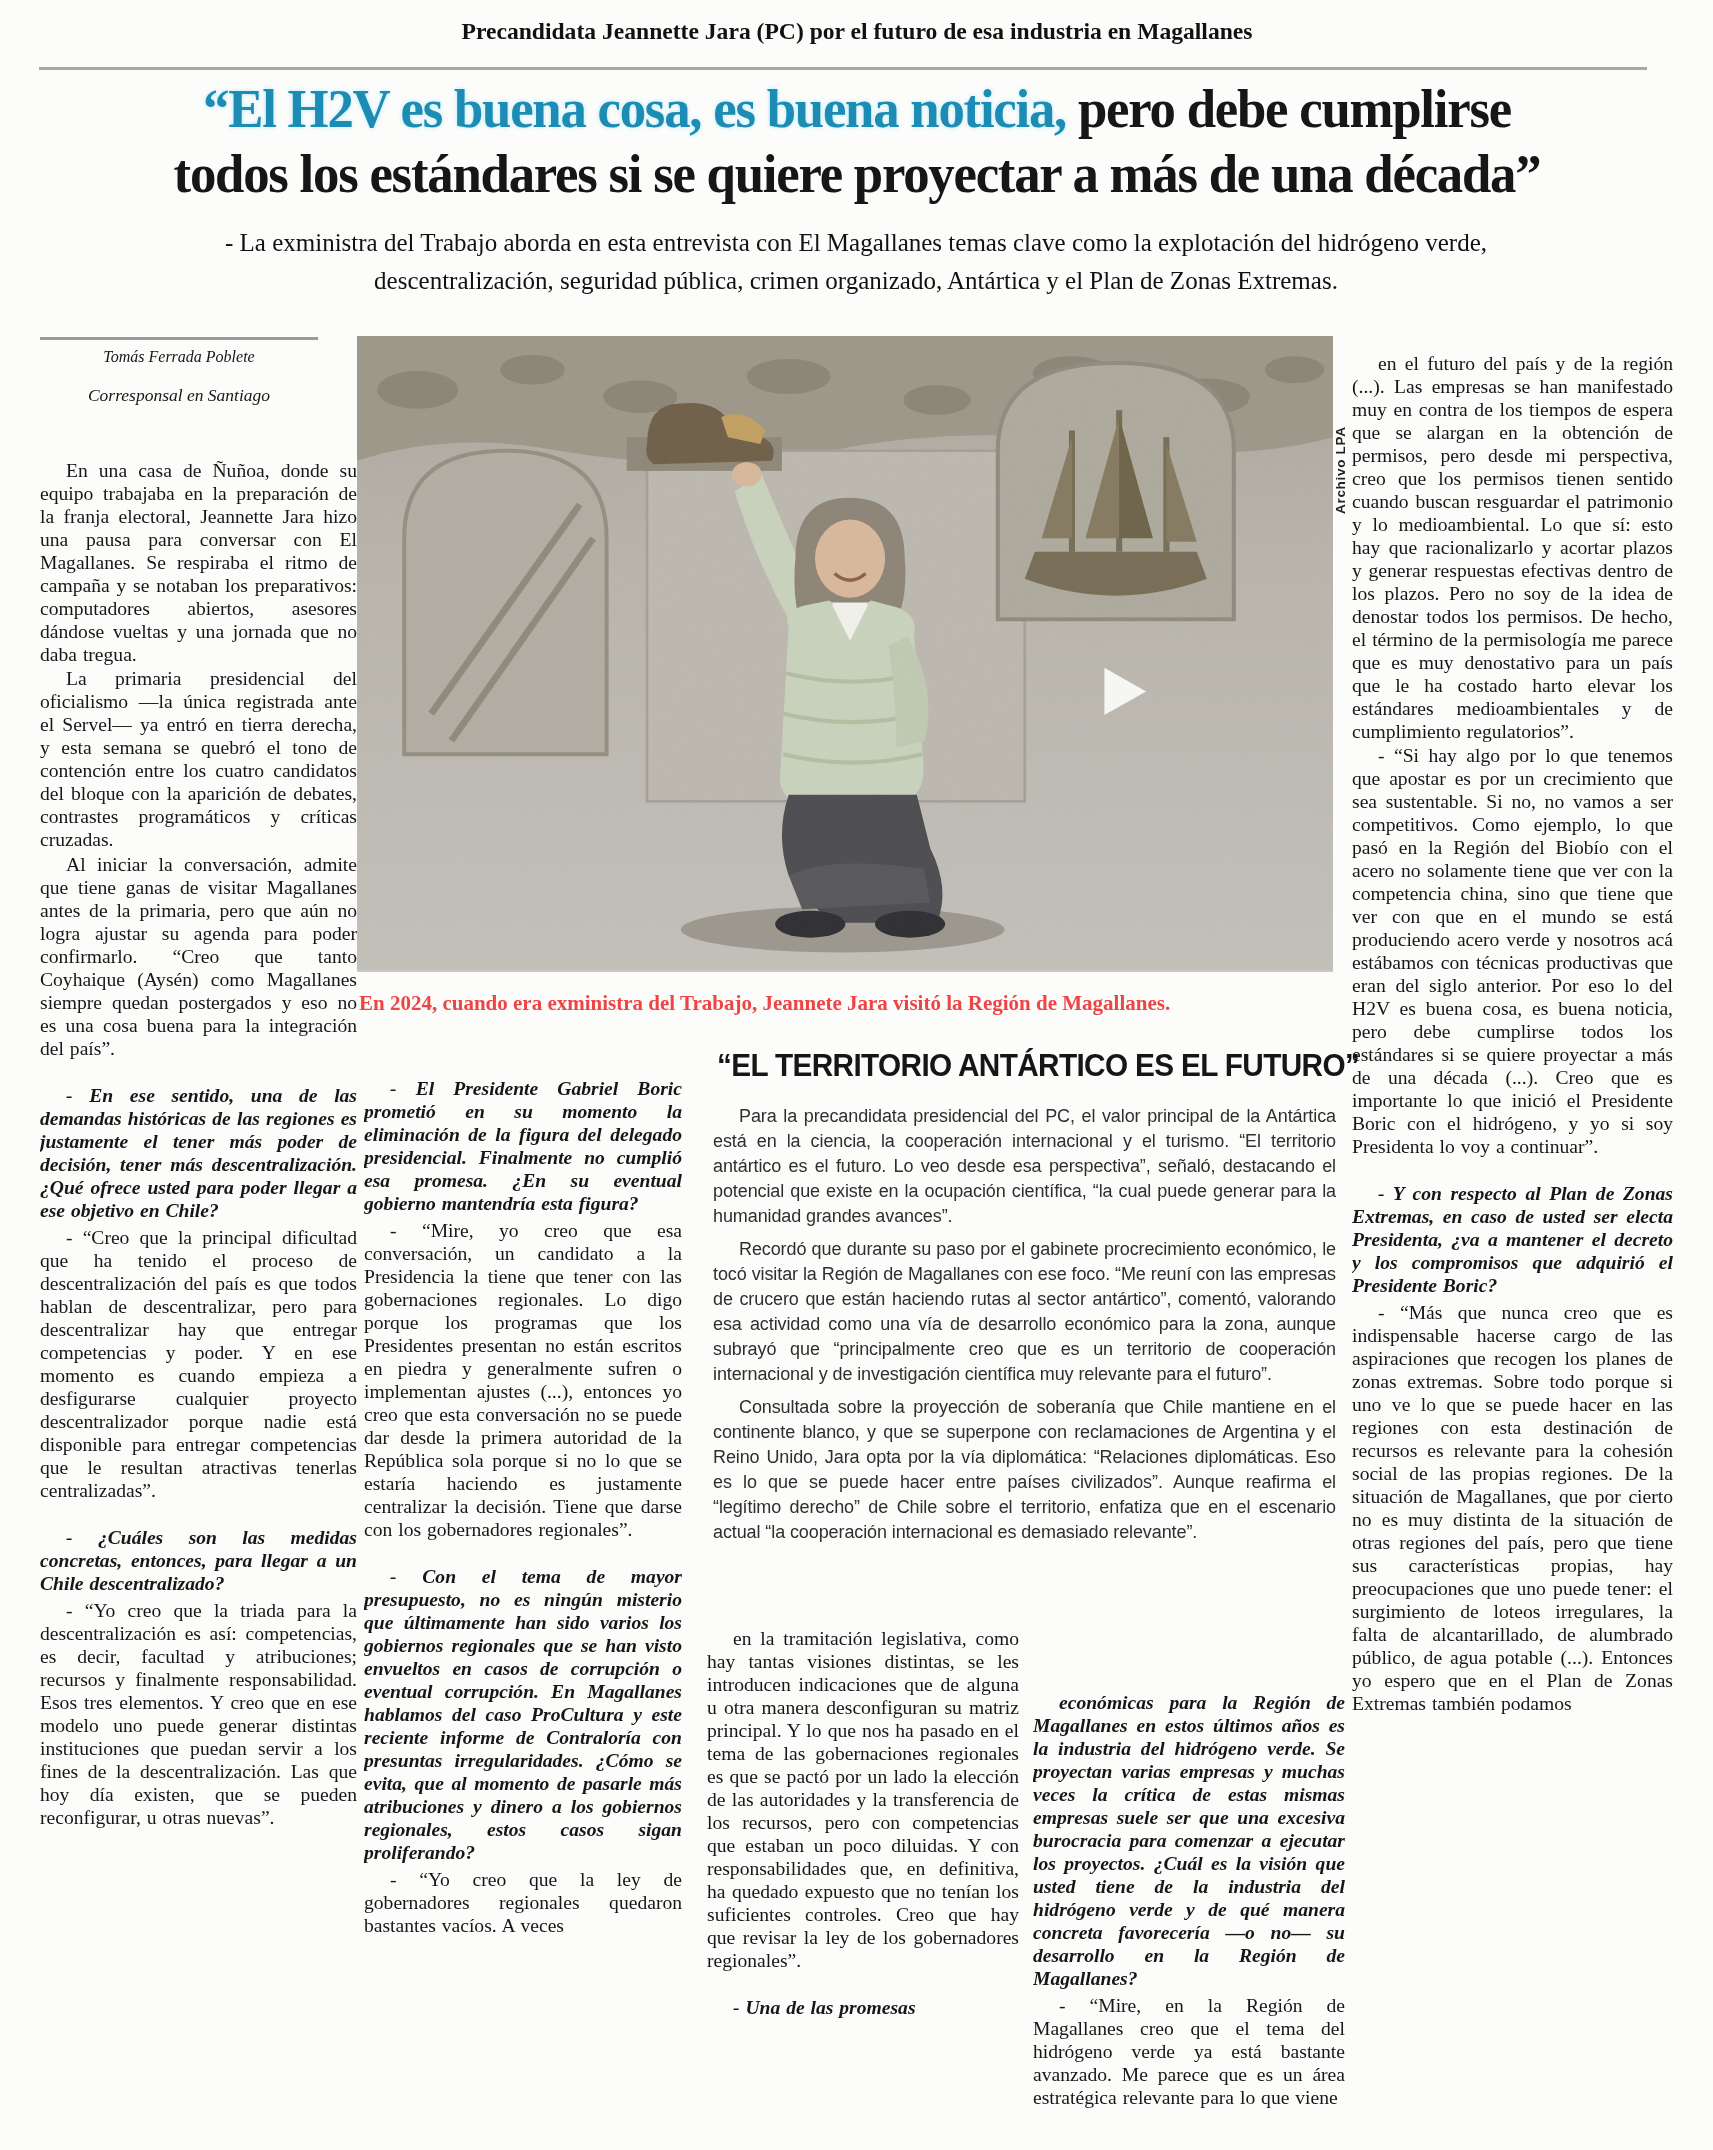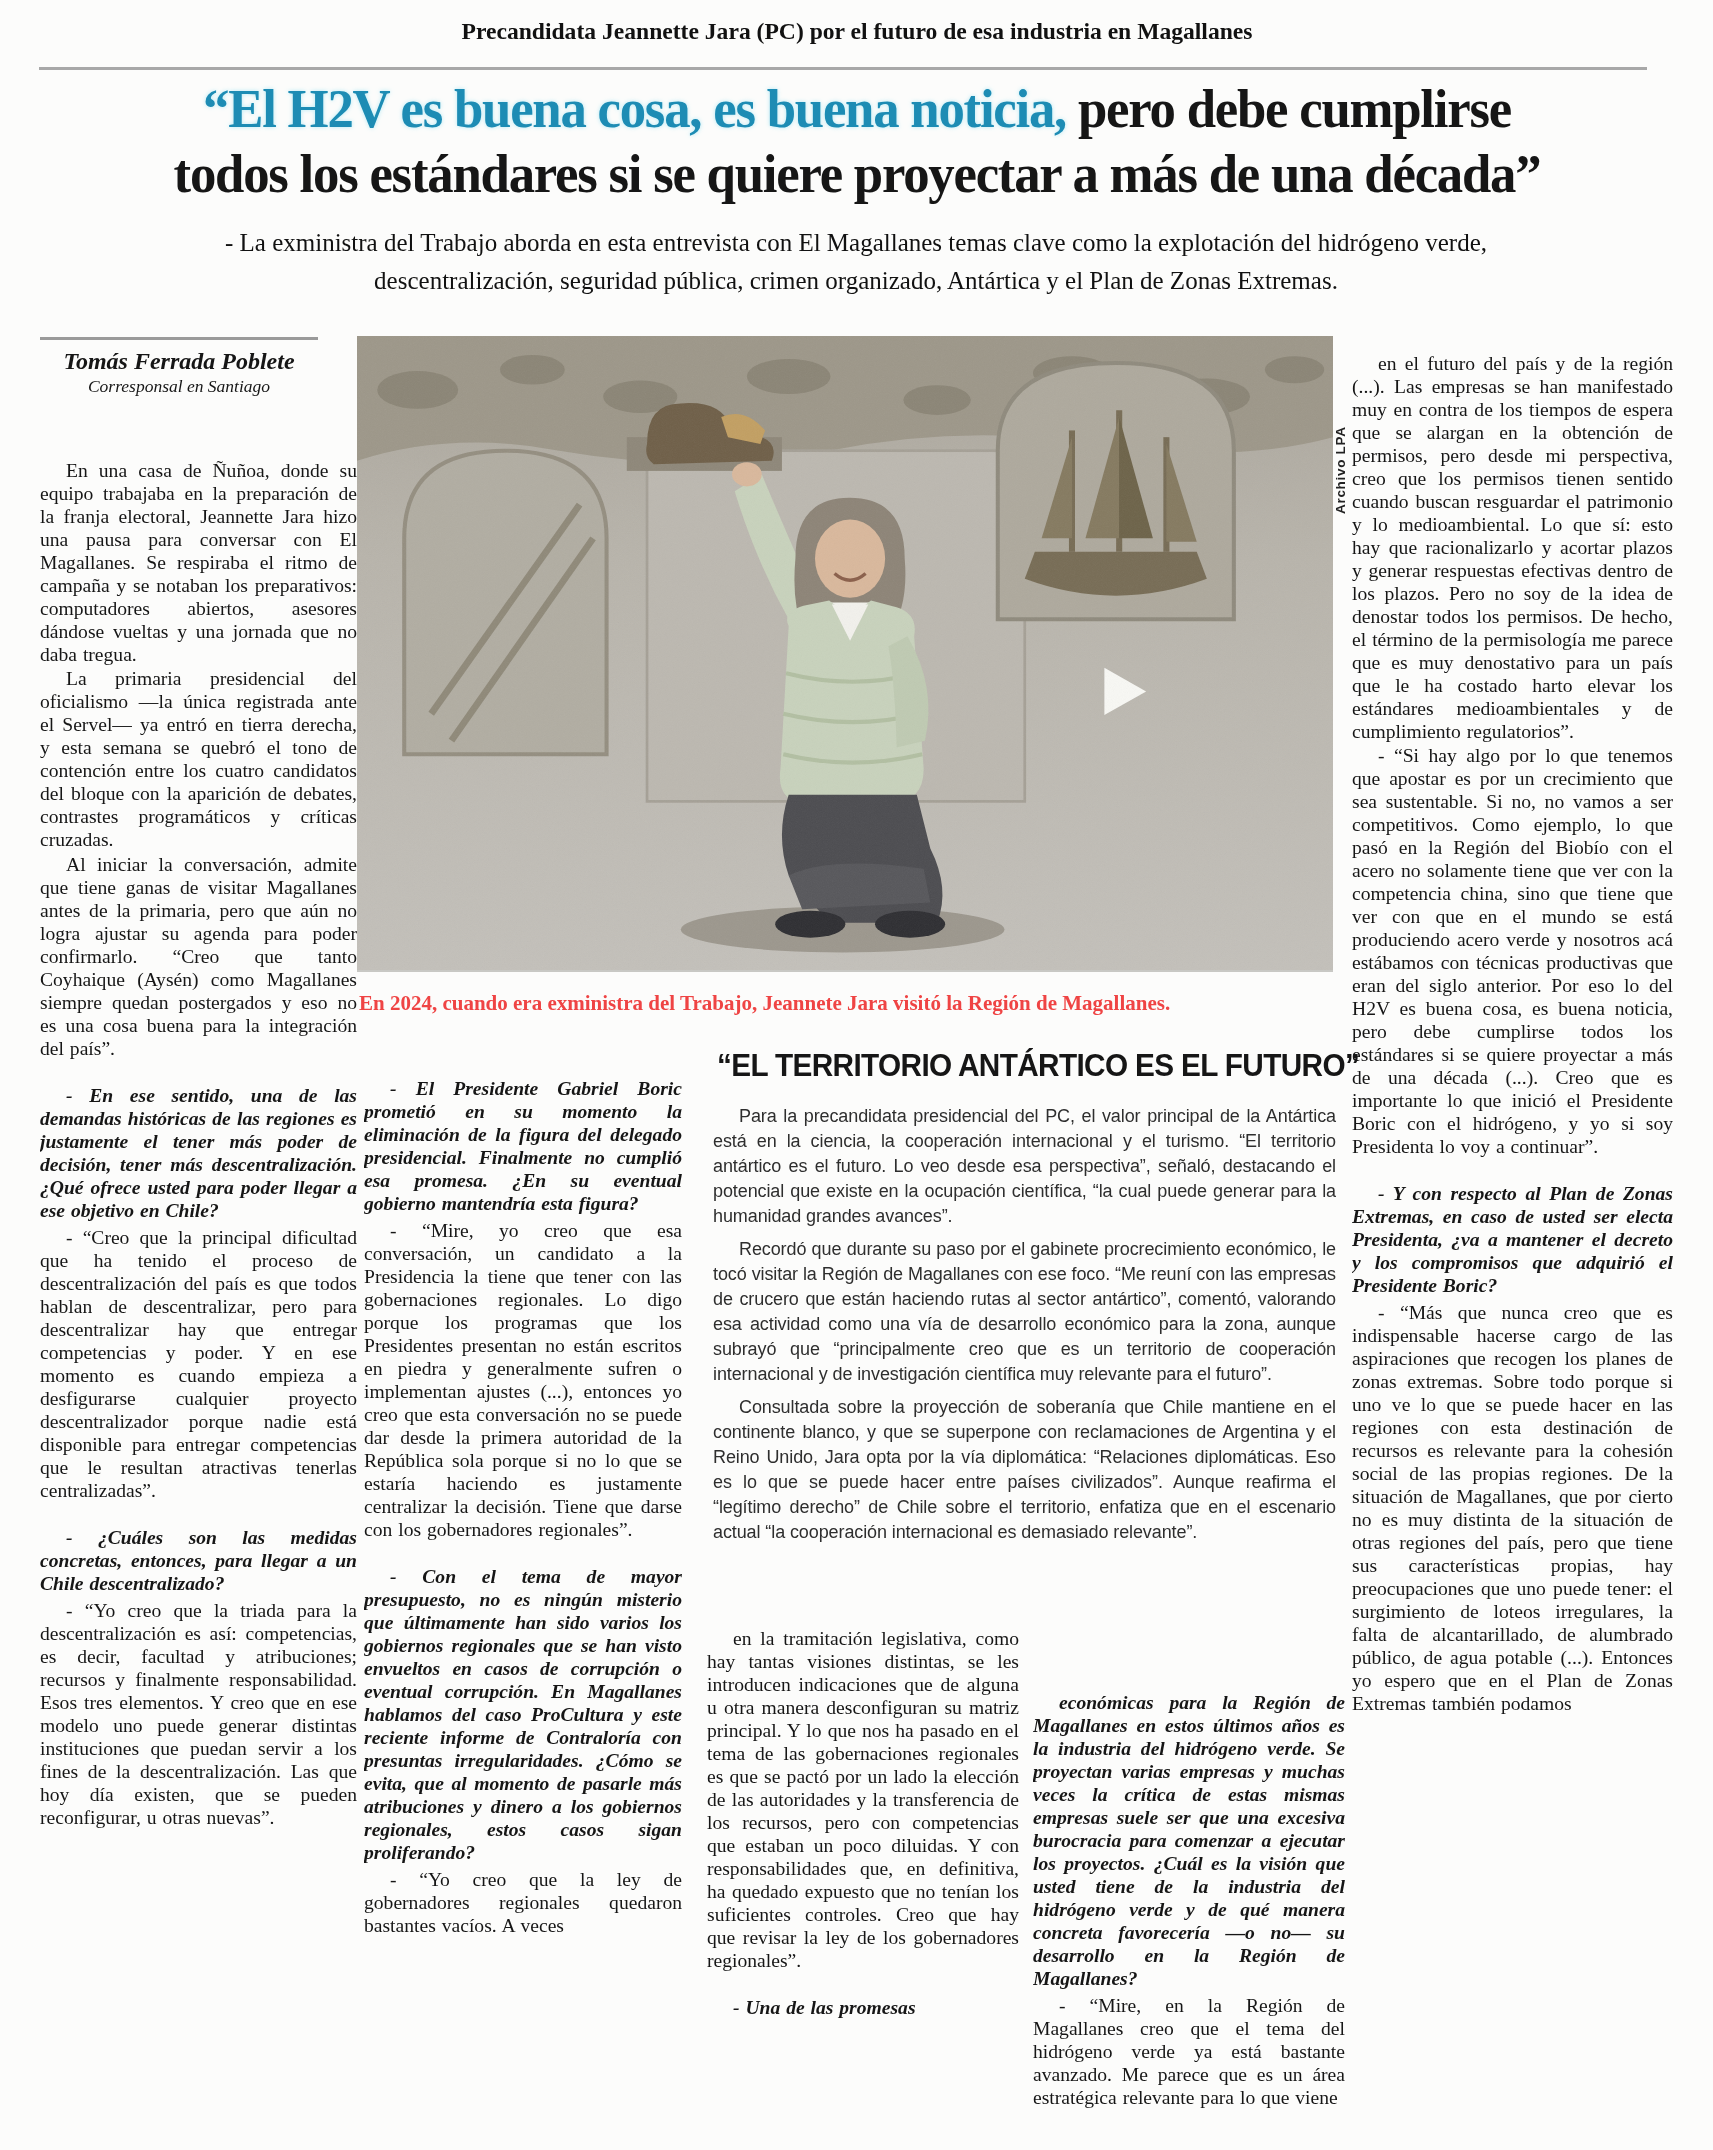--- a/index.html
+++ b/index.html
@@ -11,22 +11,22 @@
   .kicker-rule{position:absolute;top:67px;left:39px;width:1608px;height:3.4px;background:#a8a8a8;}
   .headline{position:absolute;top:76px;left:0;width:100%;margin:0;text-align:center;
             font-size:55px;font-weight:bold;line-height:65px;letter-spacing:-1.3px;}
   .hl-line{display:block;transform:scaleX(0.96);transform-origin:center;white-space:nowrap;}
   .hl-accent{color:#1d8cb4;text-shadow:0 0 4.7px rgba(130,222,242,.6);}
   .deck{position:absolute;top:224px;left:148px;width:1416px;text-align:center;
         font-size:25px;line-height:38px;color:#111;}
   
   .byline{position:absolute;top:337px;left:40px;width:278px;border-top:3.4px solid #9a9a9a;
           padding-top:8px;text-align:center;}
-  .byline .name{font-size:24px;font-weight:bold;font-style:italic;}
-  .byline .role{font-size:17.5px;font-style:italic;margin-top:1px;}
+  .byline .name{font-size:16px;font-weight:normal;font-style:italic;}
+  .byline .role{font-size:17.5px;font-style:italic;margin-top:19px;}
   
   .col{position:absolute;text-align:justify;font-size:19.6px;line-height:23px;word-spacing:1px;}
   .col p{margin:0 0 1.3px 0;text-indent:26px;}
   .col p.q{font-weight:bold;font-style:italic;margin-top:24px;margin-bottom:4px;}
   .col p.first{margin-top:15px;}
   #col1{top:444px;left:40px;width:317px;height:1726px;overflow:hidden;}
   #col2{top:1062px;left:364px;width:318px;height:1086px;overflow:hidden;}
   #col3{top:1612px;left:707px;width:312px;height:537px;overflow:hidden;}
   #col4{top:1676px;left:1033px;width:312px;height:537px;overflow:hidden;}
   #col5{top:337px;left:1352px;width:321px;height:1811px;overflow:hidden;}

